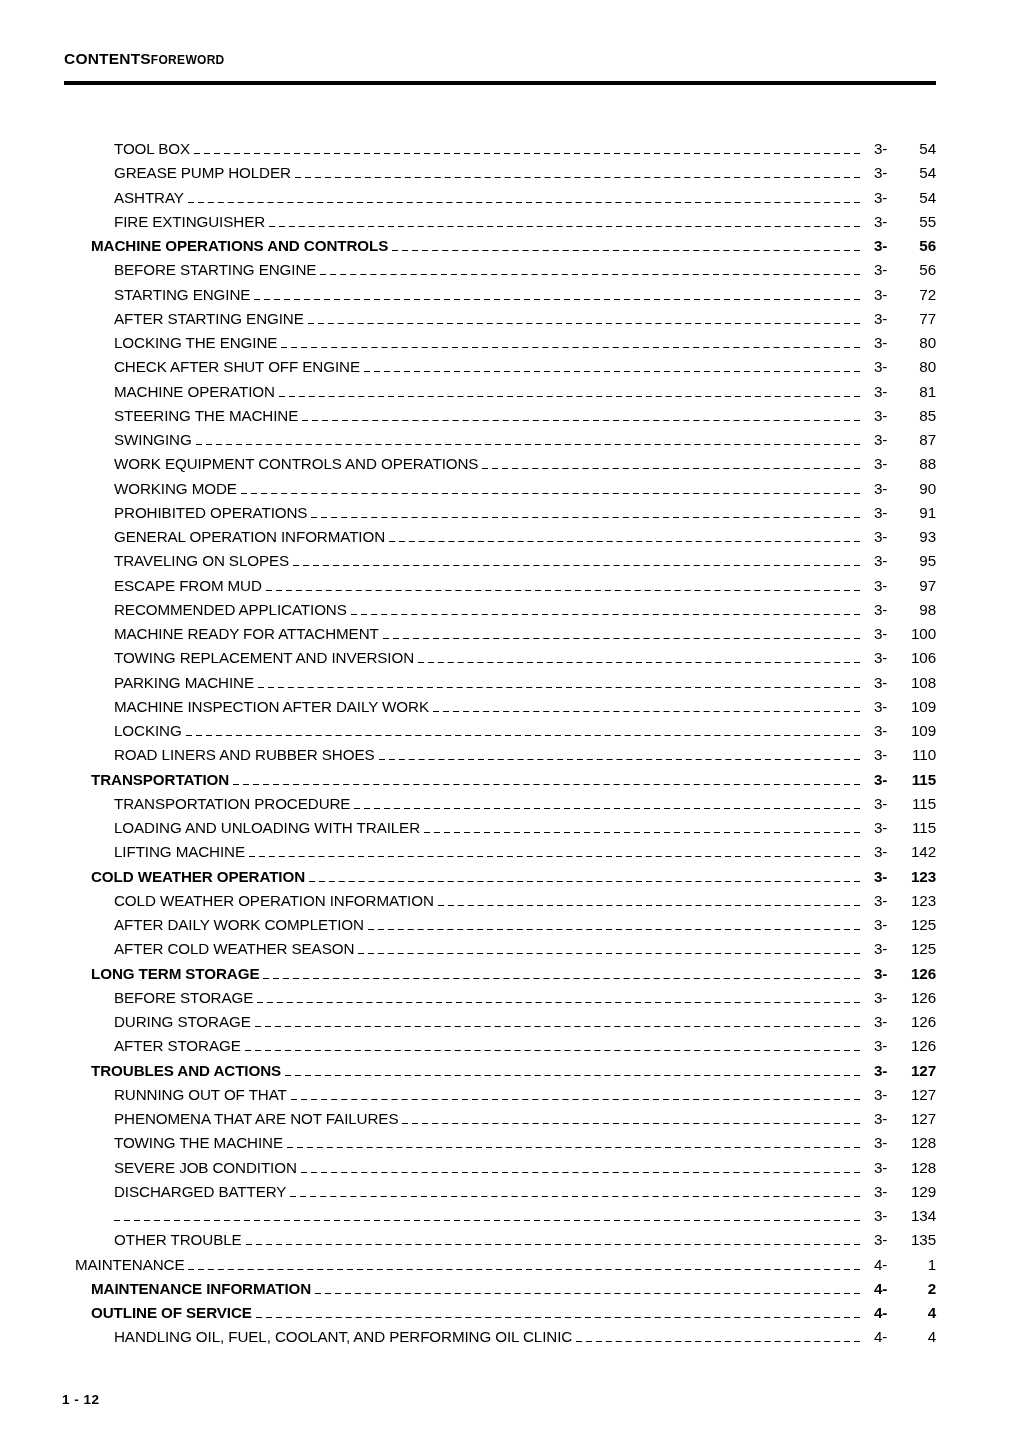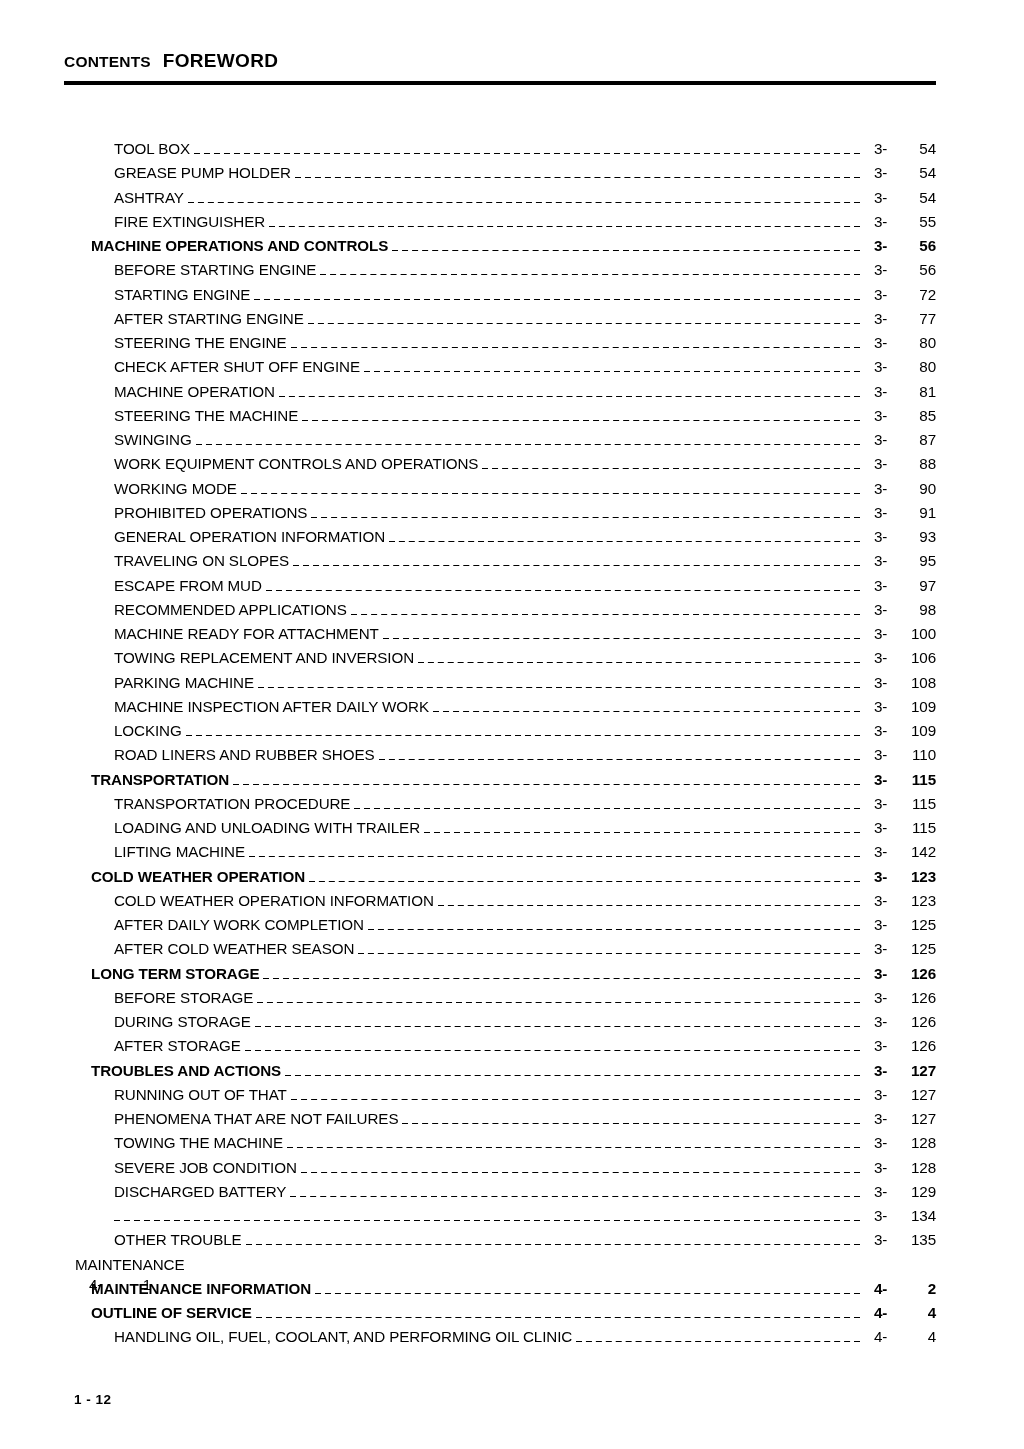--- a/index.html
+++ b/index.html
@@ -35,24 +35,23 @@
     display: flex;
     align-items: baseline;
     height: 26px;
   }
   .header-left {
     font-size: 15.5px;
     font-weight: 700;
     letter-spacing: 0.2px;
   }
   .header-right {
-    font-size: 19px;
+    font-size: 12px;
     font-weight: 700;
     letter-spacing: 0.3px;
-    margin-left: 12px;
   }
   .header-rule {
     margin-top: 5px;
     height: 4px;
     background: #000000;
     width: 100%;
   }
 
   
   .toc {
@@ -101,28 +100,28 @@
   .pagenum .chap {
     flex: 0 0 auto;
     text-align: left;
   }
   .pagenum .num {
     flex: 1 1 auto;
     text-align: right;
   }
 
   
-  .lvl-0 { padding-left: 11px; flex-direction: column; }
+  .lvl-0 { padding-left: 11px; }
   .lvl-1 { padding-left: 27px; font-weight: bold; }
   .lvl-2 { padding-left: 50px; }
 
   
   .page-footer {
     position: absolute;
-    left: 74px;
+    left: 62px;
     bottom: 42px;
     font-size: 13.5px;
     font-weight: 700;
     letter-spacing: 0.5px;
   }
 </style>
 </head>
 <body>
 
 <div class="page">
@@ -194,21 +193,21 @@
       </div>
       <div class="toc-row lvl-2">
         <span class="entry-title">AFTER STARTING ENGINE</span>
         <span class="leader"></span>
         <span class="pagenum">
           <span class="chap">3-</span>
           <span class="num">77</span>
         </span>
       </div>
       <div class="toc-row lvl-2">
-        <span class="entry-title">STEERING THE ENGINE</span>
+        <span class="entry-title">LOCKING THE ENGINE</span>
         <span class="leader"></span>
         <span class="pagenum">
           <span class="chap">3-</span>
           <span class="num">80</span>
         </span>
       </div>
       <div class="toc-row lvl-2">
         <span class="entry-title">CHECK AFTER SHUT OFF ENGINE</span>
         <span class="leader"></span>
         <span class="pagenum">

